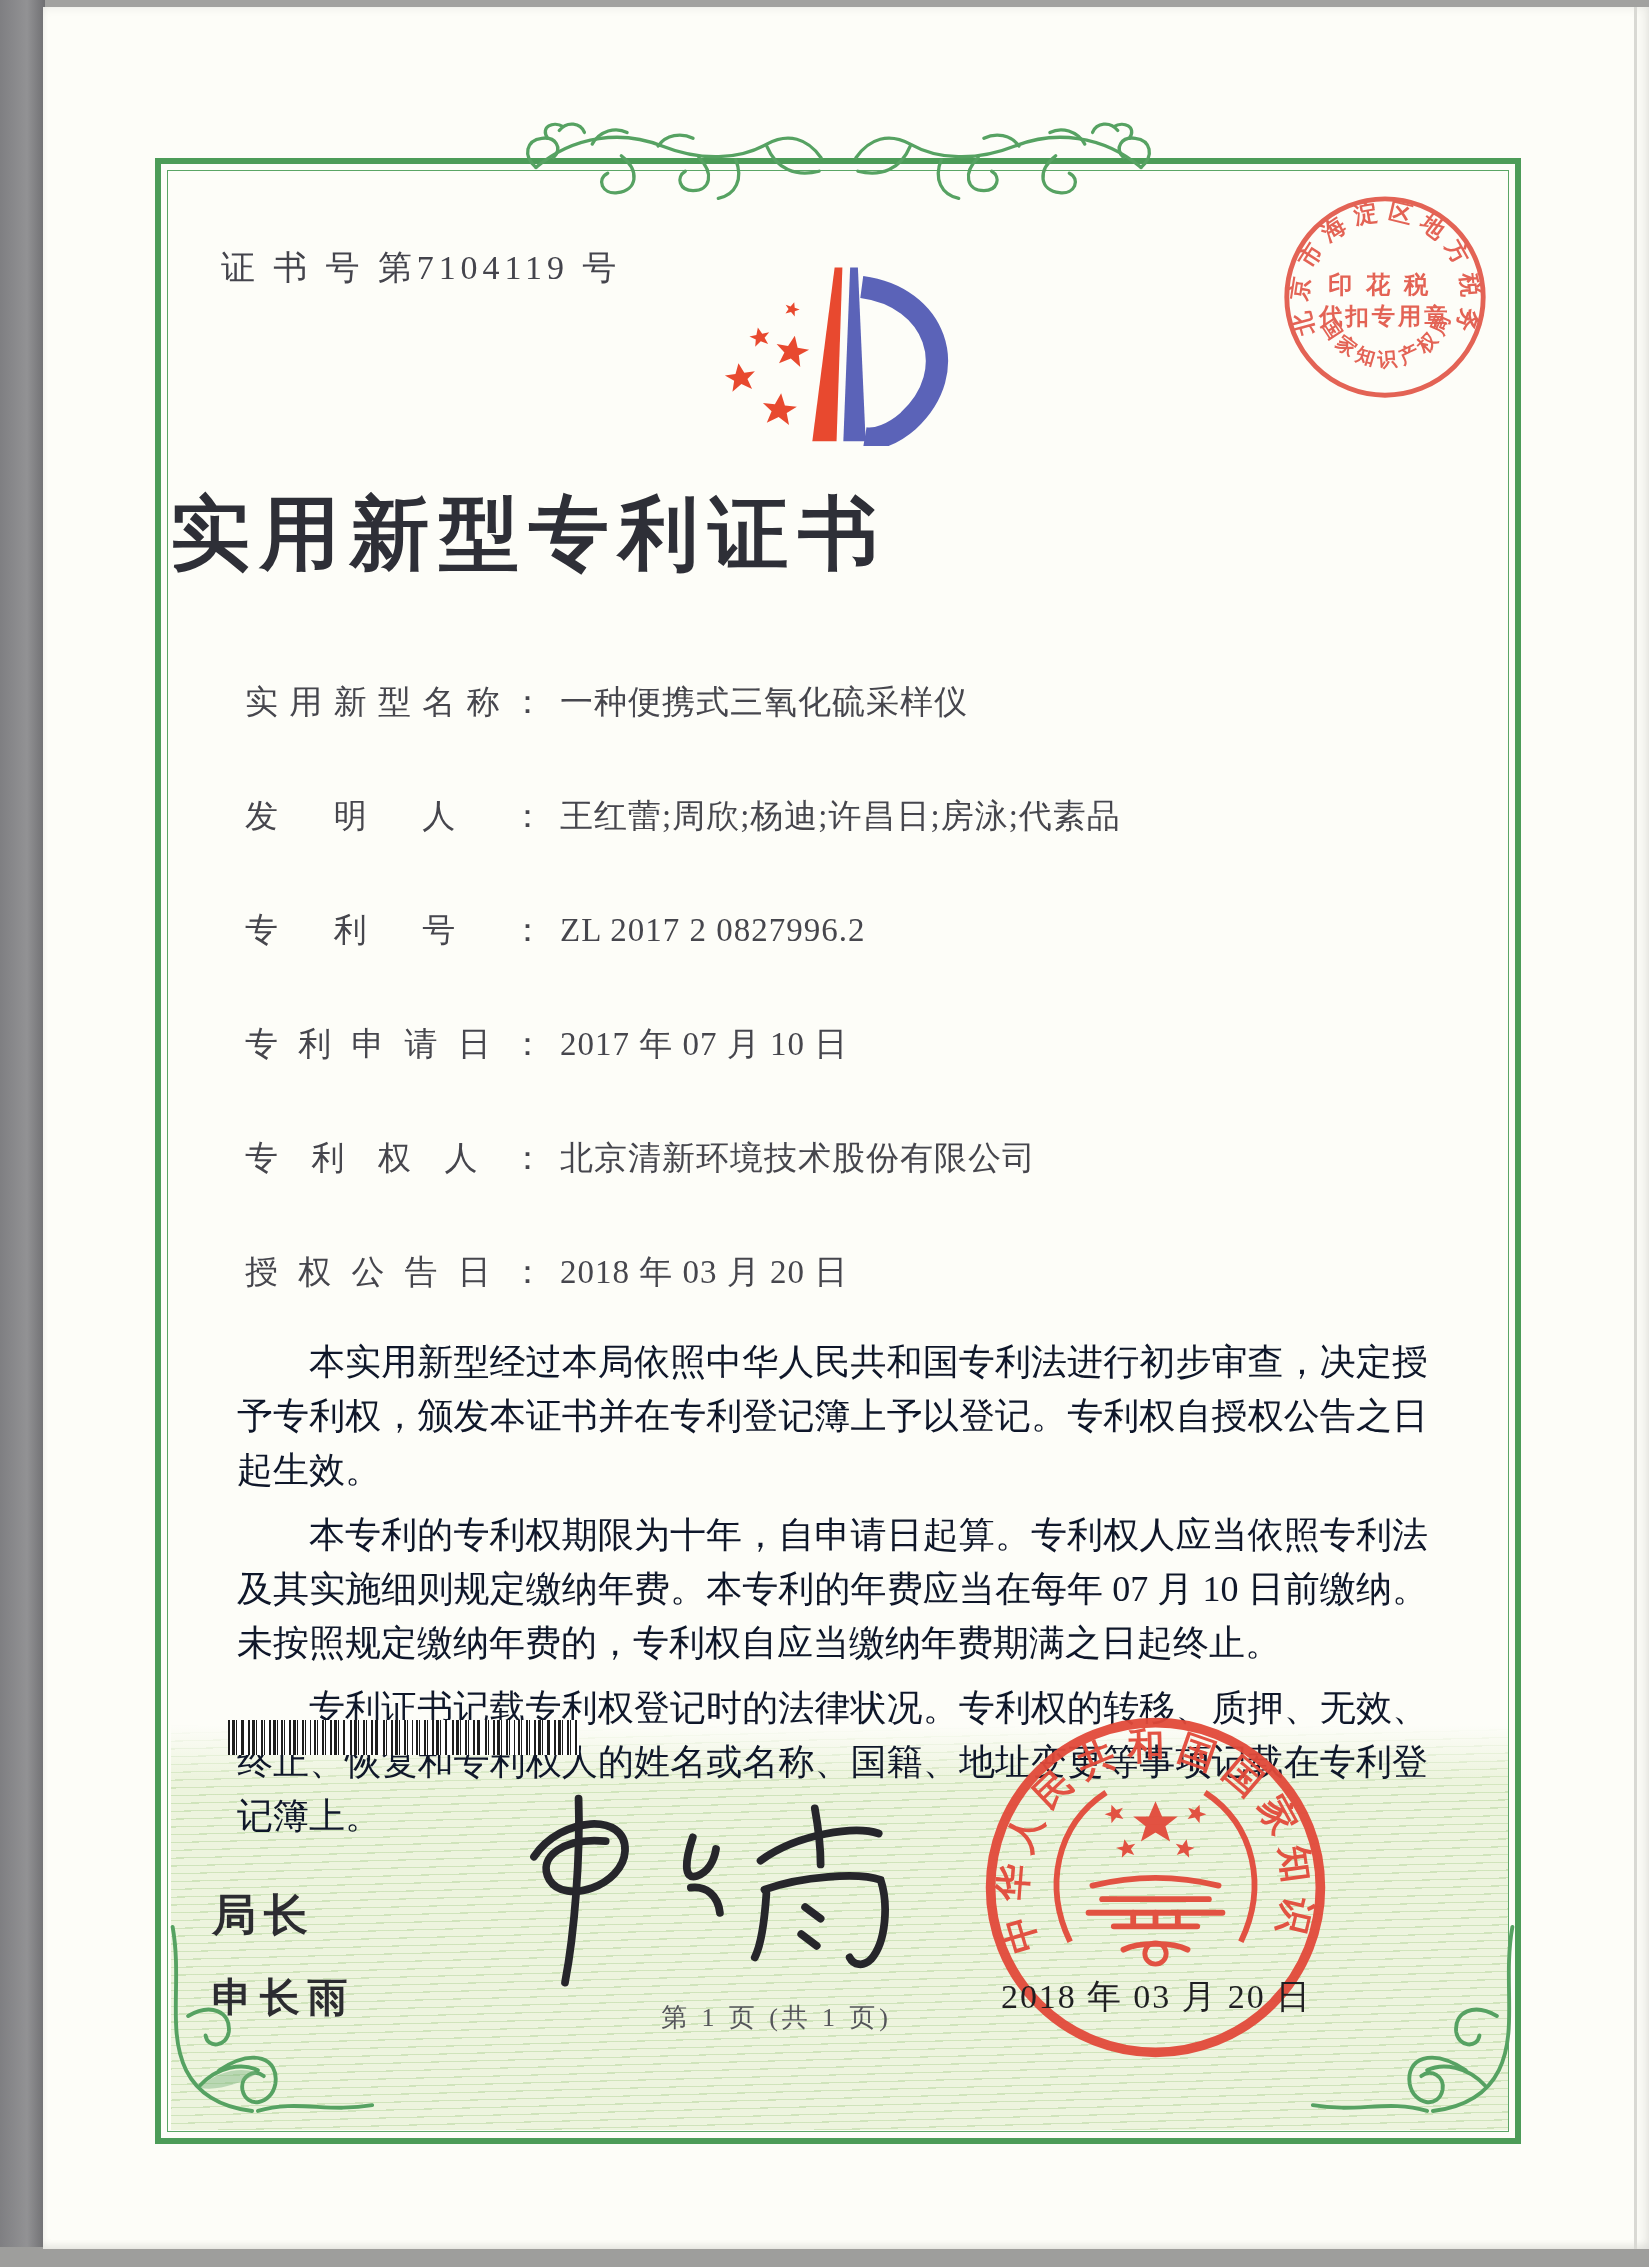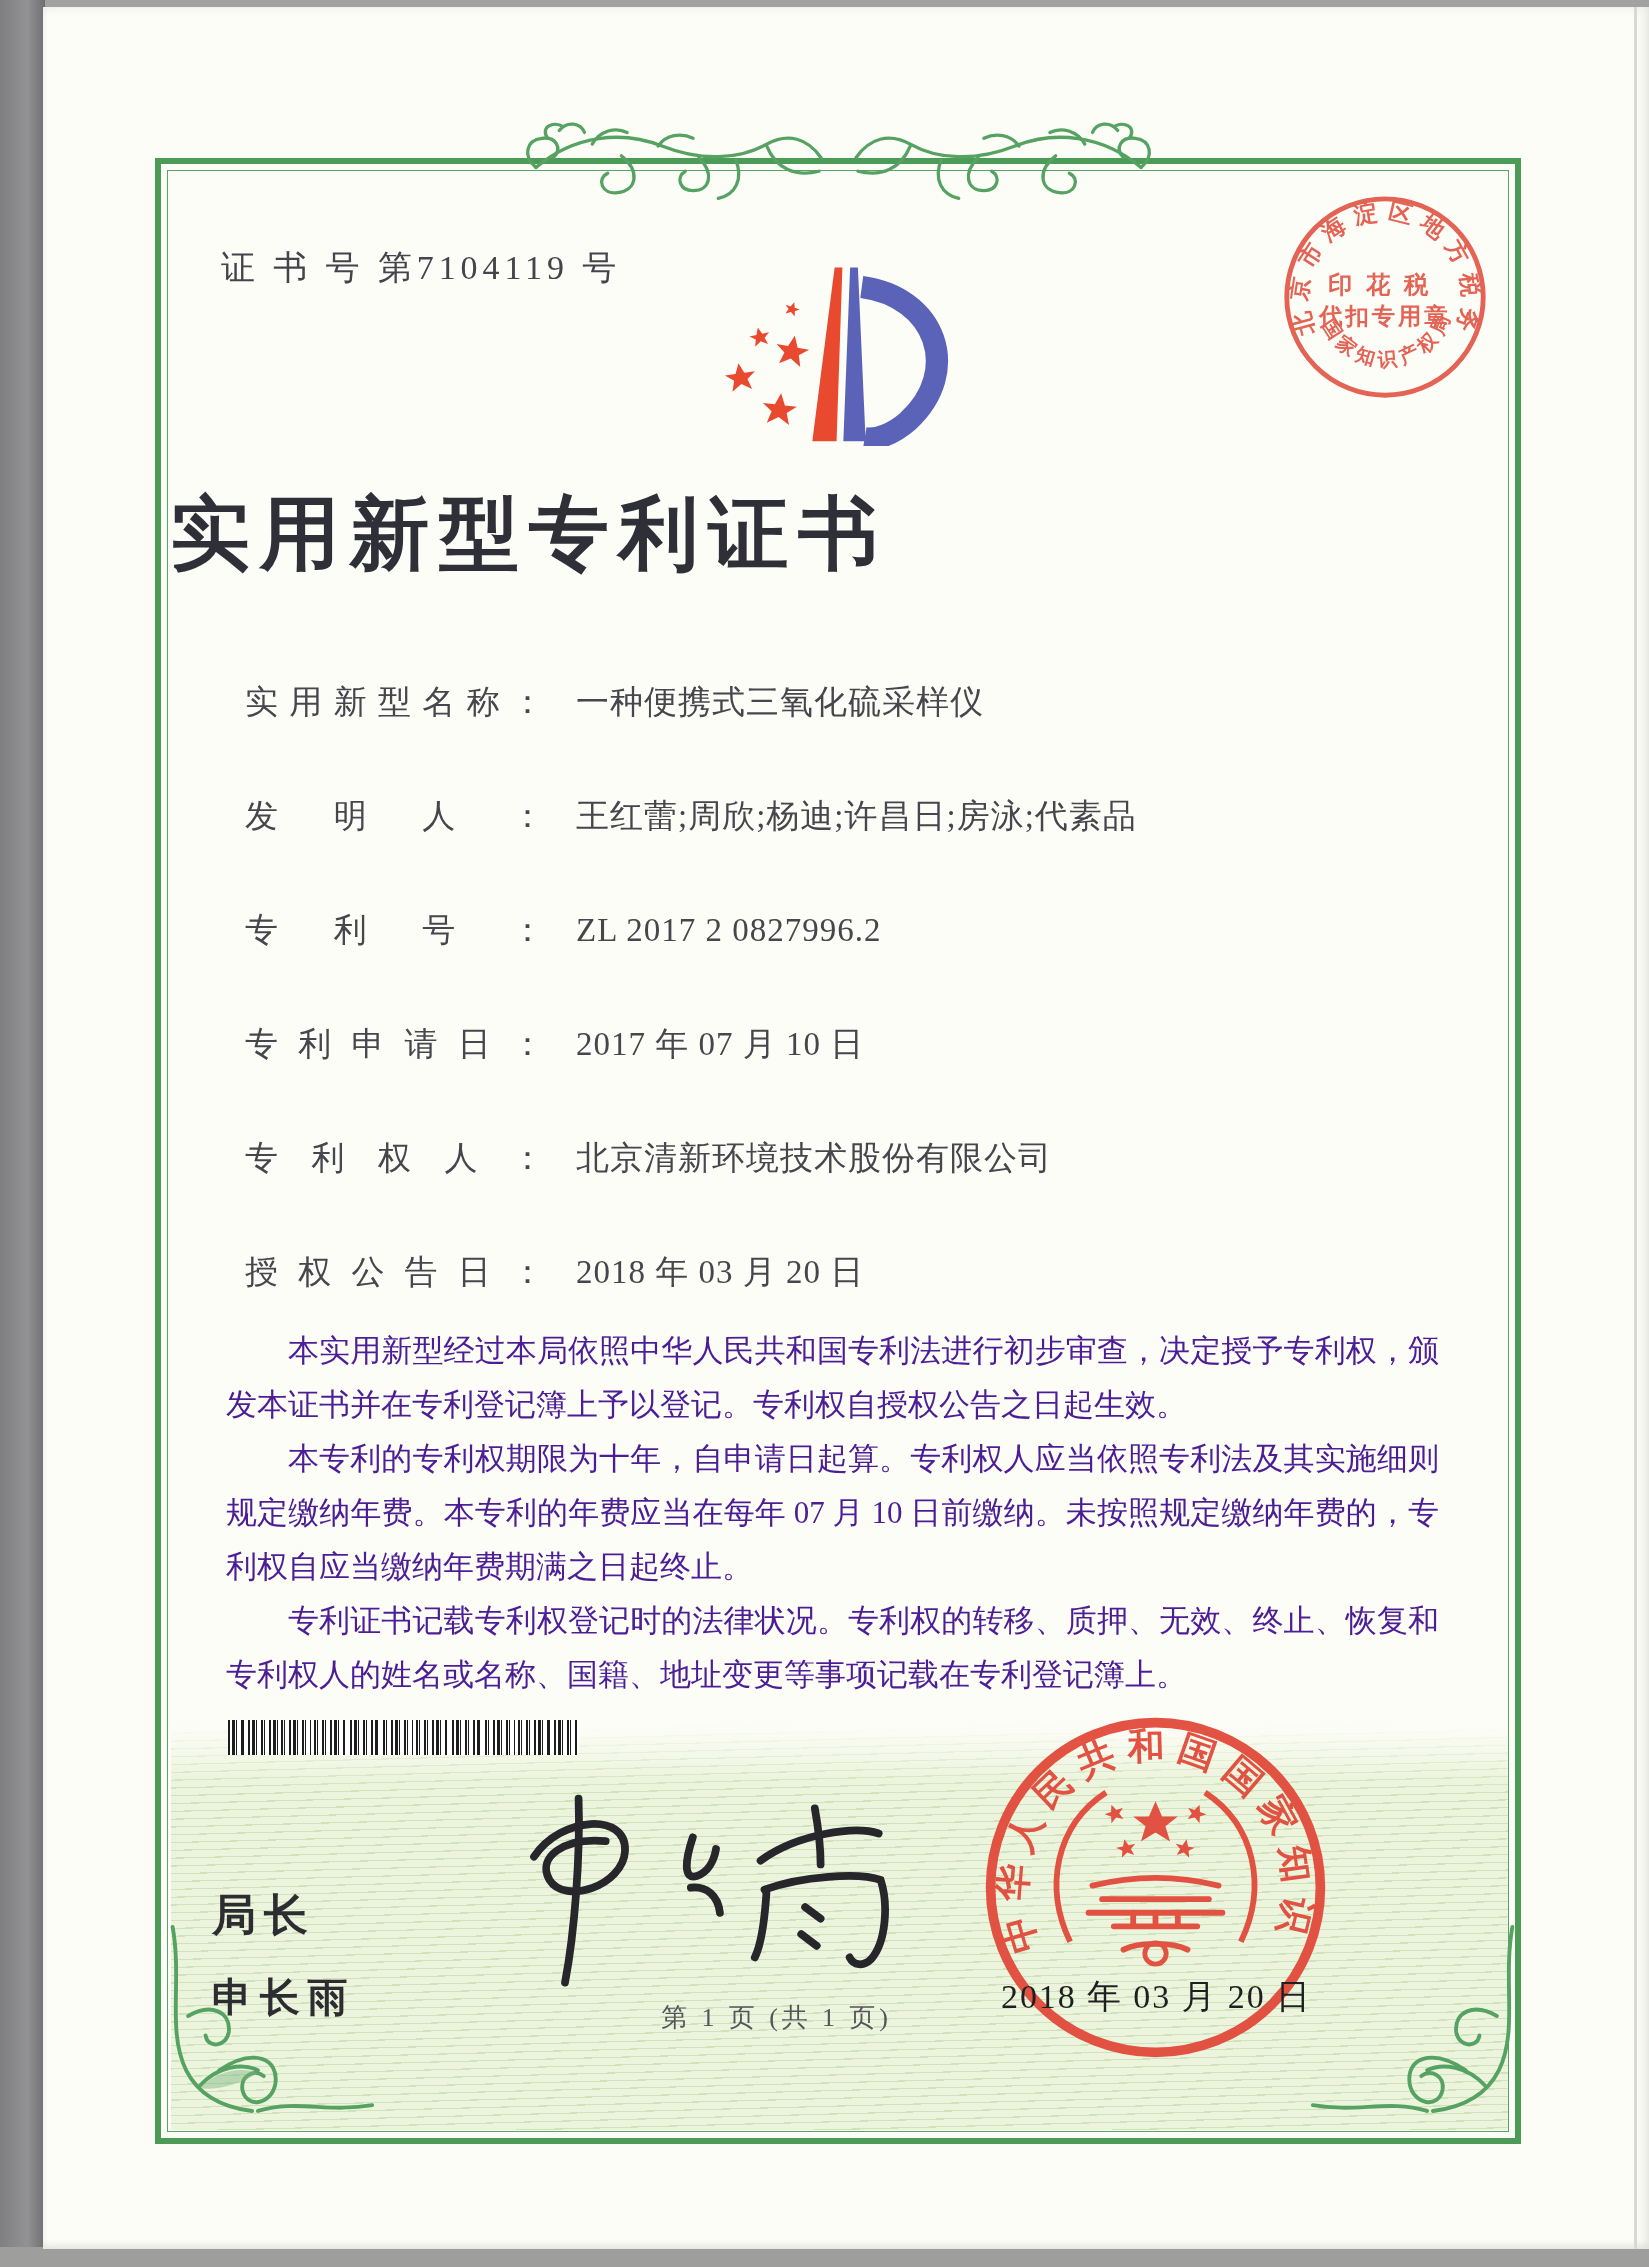--- a/index.html
+++ b/index.html
@@ -27,24 +27,24 @@
     -webkit-mask-image:linear-gradient(180deg,transparent 0,black 68px);
             mask-image:linear-gradient(180deg,transparent 0,black 68px);}
 
   .certno{position:absolute;left:221px;top:245px;font-size:34px;letter-spacing:4.9px;color:#44444c;text-align:right;}
   .title{position:absolute;left:170px;top:481px;width:1337px;
     font-size:80px;font-weight:700;letter-spacing:9.7px;color:#2e2f37;}
 
   .fields{position:absolute;left:245px;top:681px;width:1126px;}
   .field{height:43px;line-height:43px;margin-bottom:71px;font-size:33px;color:#46464d;white-space:nowrap;}
   .flabel{display:inline-block;width:299px;text-align:justify;text-align-last:justify;vertical-align:top;}
-  .fvalue{margin-left:32px;letter-spacing:1px;}
+  .fvalue{margin-left:16px;letter-spacing:1px;}
 
   .paras{position:absolute;left:226px;top:1324px;width:1213px;}
-  .paras p{margin:0;text-indent:2em;font-size:31px;line-height:54px;color:#4c1d95;text-align:justify;}
+  .paras p{margin:11px;text-indent:2em;font-size:36px;line-height:54px;color:#0f172a;text-align:justify;}
 
   .barcode{position:absolute;left:228px;top:1720px;width:351px;height:35px;
     background:repeating-linear-gradient(90deg,
       #1d1d1d 0 1.9px,#fff 1.9px 3.9px,#1d1d1d 3.9px 6.8px,#fff 6.8px 7.8px,#1d1d1d 7.8px 8.7px,
       #fff 8.7px 12.6px,#1d1d1d 12.6px 14.6px,#fff 14.6px 15.5px,#1d1d1d 15.5px 16.5px,#fff 16.5px 20.4px);}
 
   .signer-title{position:absolute;left:212px;top:1886px;font-family:"Liberation Sans",sans-serif;
     font-size:44px;font-weight:600;letter-spacing:7.8px;color:#2c2c31;}
   .signer-name{position:absolute;left:212px;top:1970px;font-family:"Liberation Sans",sans-serif;
     font-size:40px;font-weight:600;letter-spacing:7.8px;color:#2c2c31;}

